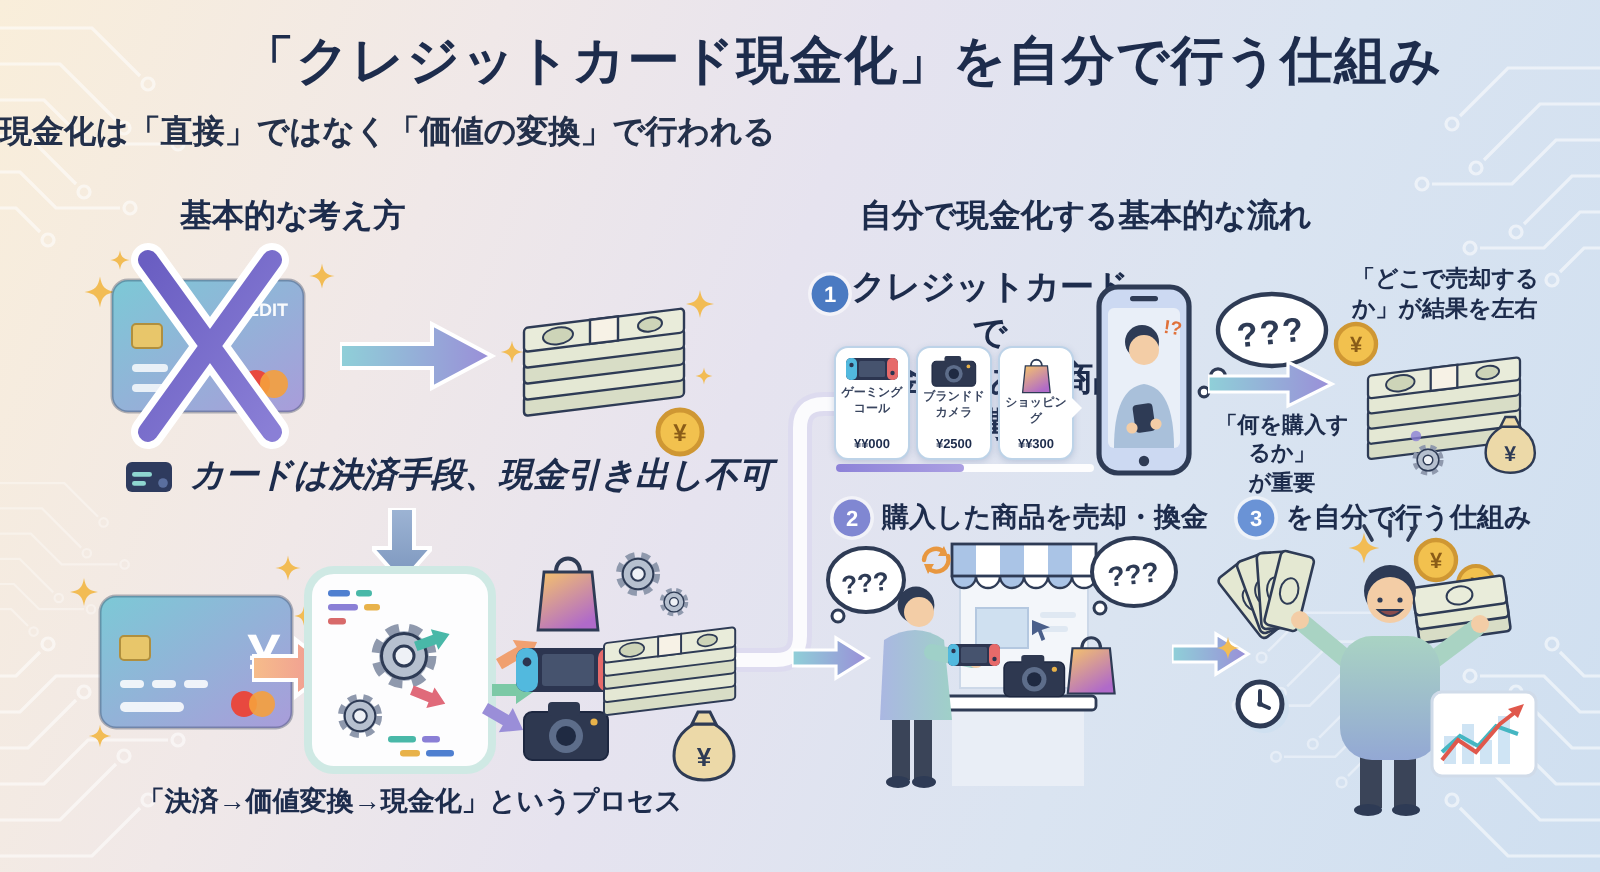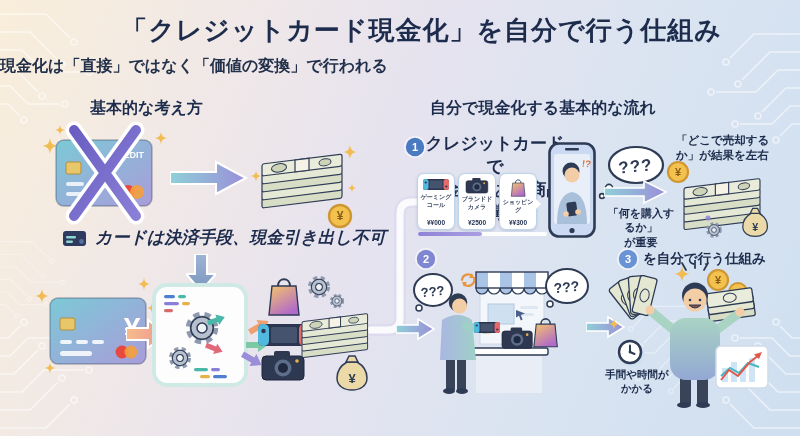--- a/index.html
+++ b/index.html
@@ -278,20 +278,21 @@
     <use href="#gearIc" transform="translate(15,13) scale(0.85)"></use>
     <use href="#gearIc" transform="translate(33,27) scale(0.55)"></use>
   </svg>
   <svg class="abs" style="left:298px;top:308px" width="80" height="60" viewBox="0 0 80 60">
     <use href="#cash" transform="translate(4,12) scale(0.82)"></use>
   </svg>
   <svg class="abs" style="left:334px;top:352px" width="36" height="40" viewBox="0 0 36 40">
       <use href="#mbag" transform="translate(2,1)"></use>
     </svg>
 
+  <div class="abs cap2" style="left:40px;top:392px;width:330px">「決済→価値変換→現金化」というプロセス</div>
 
   <div class="abs sec-h" style="left:430px;top:98px;width:290px">自分で現金化する基本的な流れ</div>
 
   <svg class="badge" style="left:404px;top:136px" viewBox="0 0 22 22">
     <circle cx="11" cy="11" r="11" fill="rgba(255,255,255,0.55)"></circle>
     <circle cx="11" cy="11" r="9.2" fill="#4a7ac2"></circle>
     <text x="11" y="15" text-anchor="middle" font-size="11" fill="#ffffff">1</text>
   </svg>
   <div class="abs step1-lines" style="left:420px;top:133px">
     <div>クレジットカードで</div>
@@ -376,20 +377,21 @@
     <use href="#gearIc" transform="translate(48,74) scale(0.6)"></use>
     <use href="#mbag" transform="translate(76,50) scale(0.82)"></use>
     <circle cx="42" cy="62" r="2.6" fill="#8a7fd6" opacity="0.8"></circle>
   </svg>
 
   <svg class="badge" style="left:415px;top:248px" viewBox="0 0 22 22">
     <circle cx="11" cy="11" r="11" fill="rgba(255,255,255,0.55)"></circle>
     <circle cx="11" cy="11" r="9.2" fill="#8087d2"></circle>
     <text x="11" y="15" text-anchor="middle" font-size="11" fill="#ffffff">2</text>
   </svg>
+  <div class="abs step-title" style="left:441px;top:250px">購入した商品を売却・換金</div>
 
   <svg class="abs" style="left:396px;top:316px" width="40" height="26" viewBox="0 0 40 26">
     <path d="M0,9 H22 V3 L38,13 L22,23 V17 H0 Z" fill="url(#gArrBP)" stroke="#ffffff" stroke-width="1.6"></path>
   </svg>
 
   <svg class="abs" style="left:406px;top:264px" width="188" height="132" viewBox="0 0 188 132">
 
     <g>
       <rect x="74" y="24" width="64" height="56" fill="#f3f6fa" stroke="#ccd8e8" stroke-width="1"></rect>
       <rect x="82" y="40" width="26" height="20" fill="#cfe0f0" stroke="#b4c8e0" stroke-width="1"></rect>
@@ -519,18 +521,14 @@
       <rect x="6" y="22" width="6" height="14" fill="#cfe4f4"></rect>
         <rect x="15" y="16" width="6" height="20" fill="#cfe4f4"></rect>
       <rect x="24" y="24" width="6" height="12" fill="#cfe4f4"></rect>
         <rect x="33" y="12" width="6" height="24" fill="#cfe4f4"></rect>
       <polyline points="5,30 14,22 23,27 32,17 43,21" fill="none" stroke="#45b6c2" stroke-width="2"></polyline>
       <polyline points="5,34 13,24 22,30 34,16 43,9" fill="none" stroke="#e0584c" stroke-width="2"></polyline>
       <path d="M46,6 L38,8.5 L43,13 Z" fill="#e0584c"></path>
     </g>
   </svg>
 
-  <div class="abs note" style="left:596px;top:368px;width:82px;font-size:10.5px;line-height:1.3;text-align:center">
-    <div>手間や時間が</div>
-    <div>かかる</div>
-  </div>
 
 </div>
 
 </body></html>

